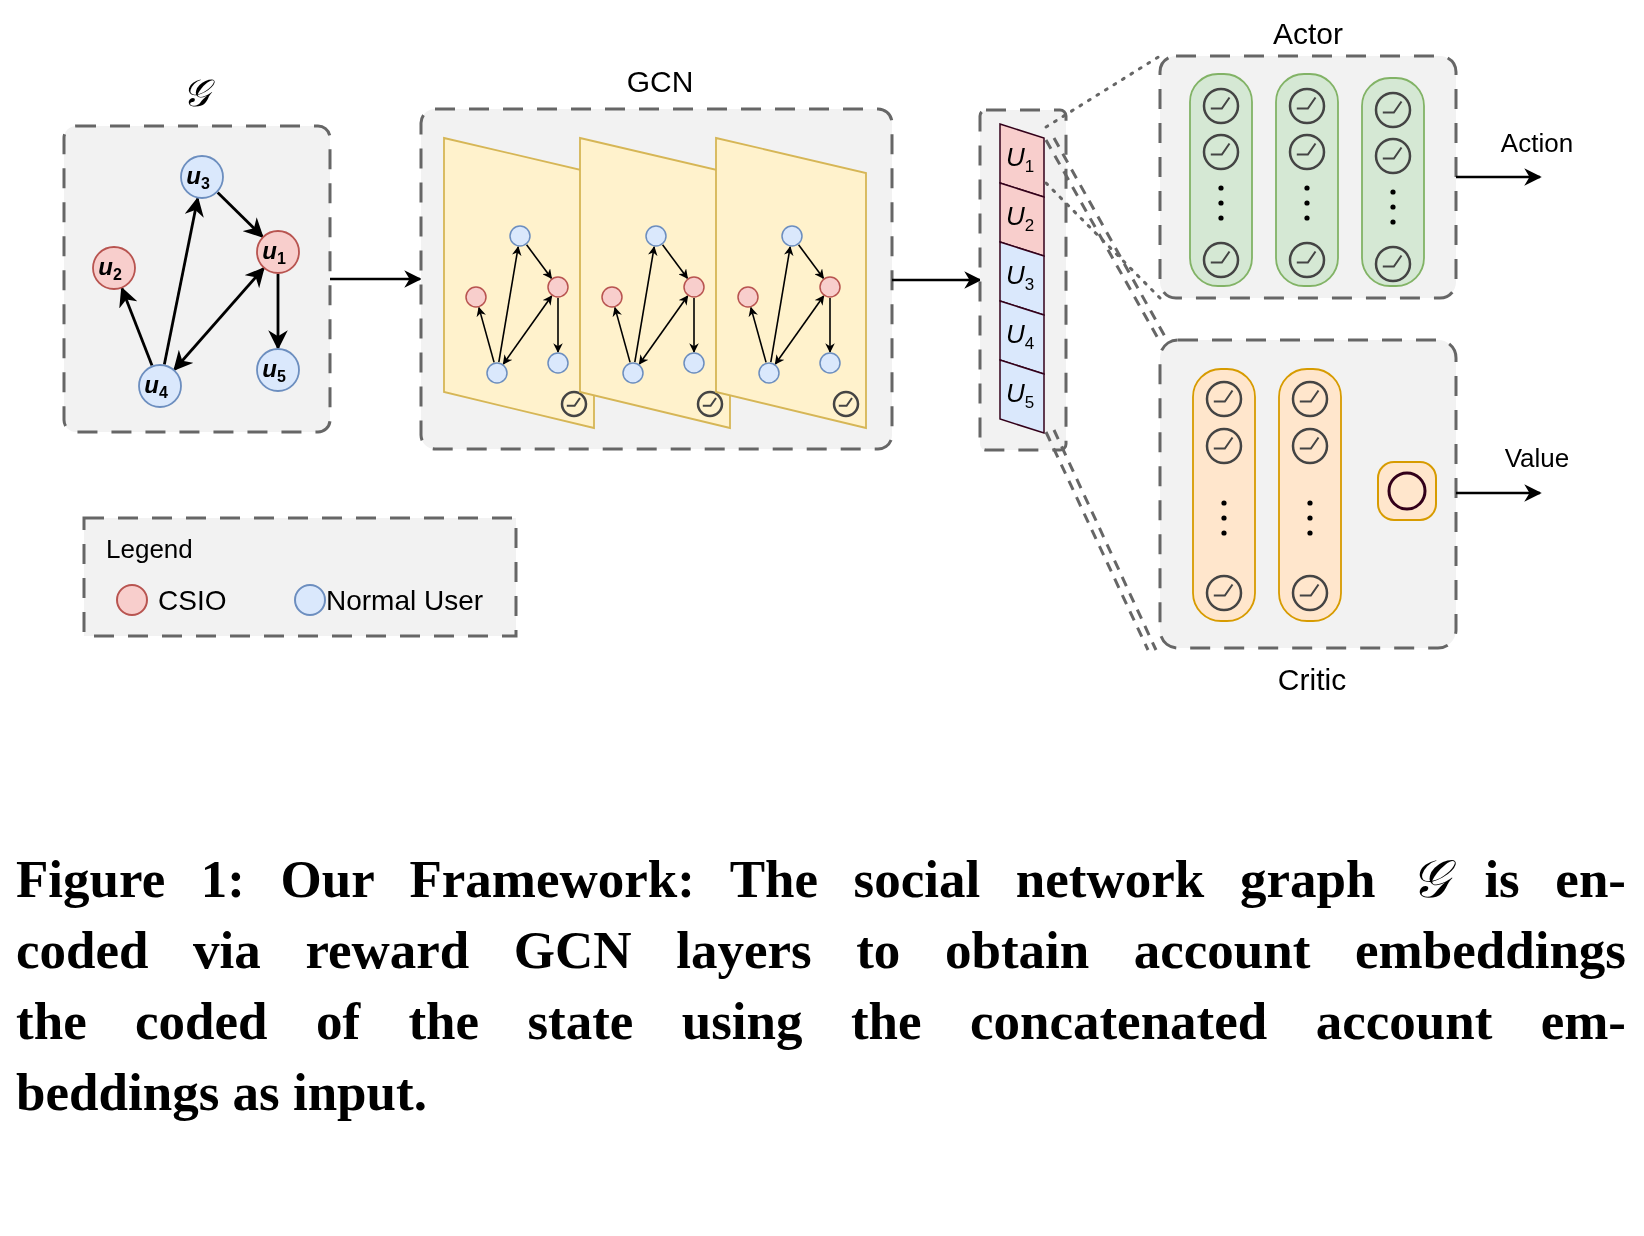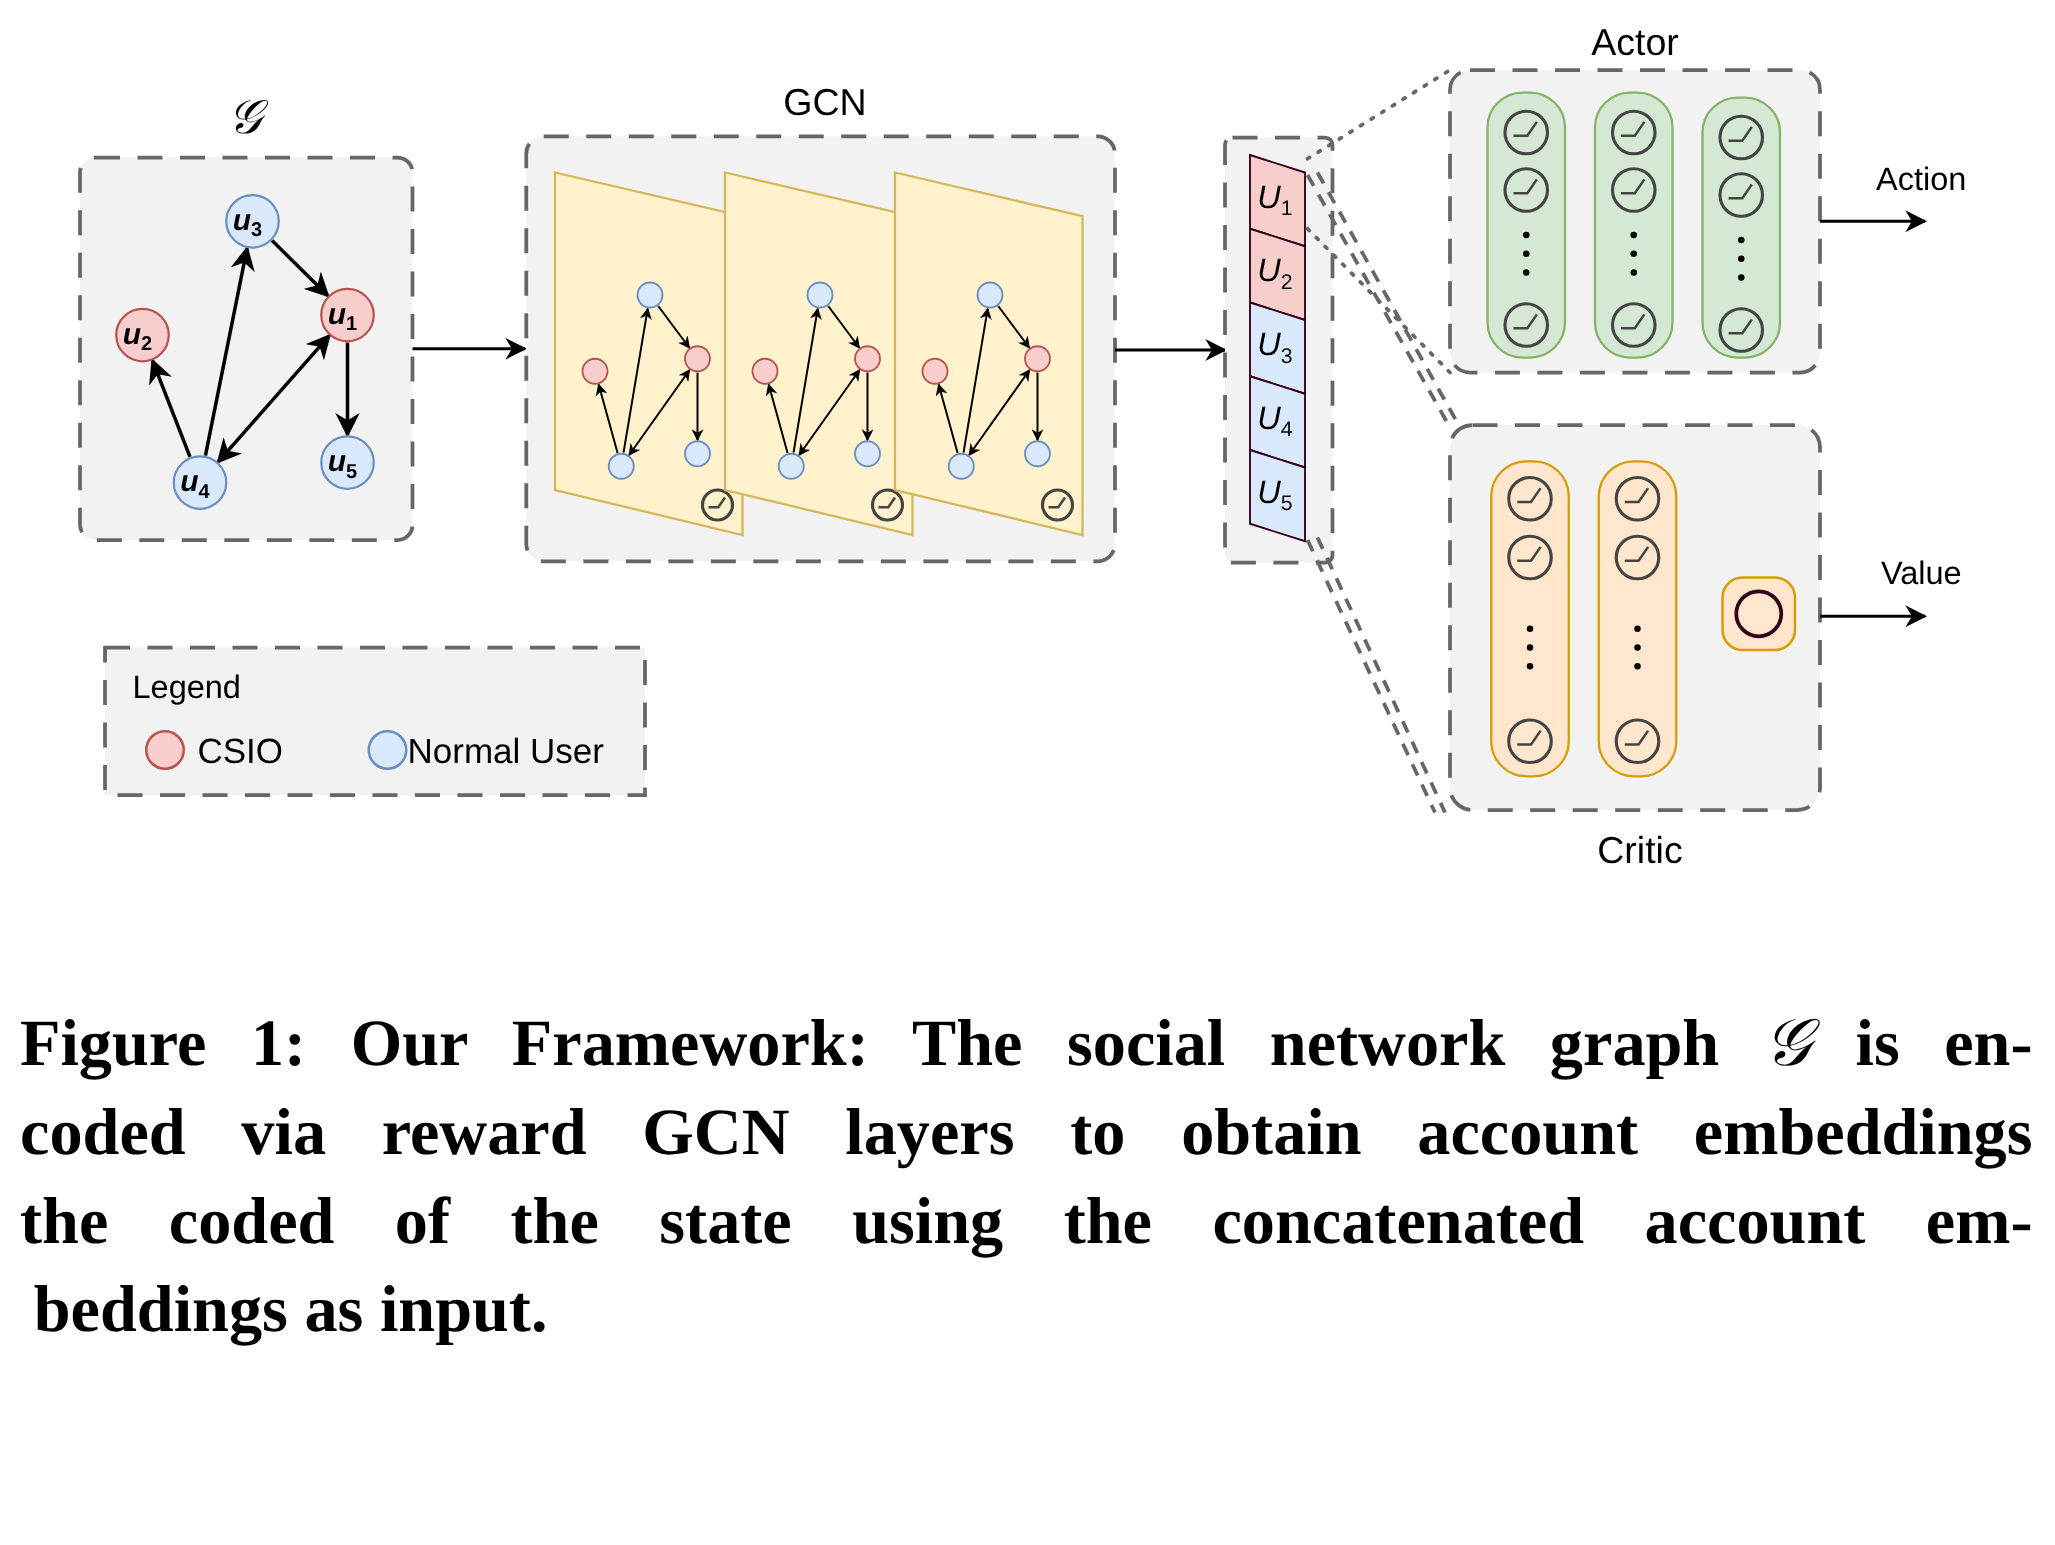--- a/index.html
+++ b/index.html
@@ -1,27 +1,27 @@
 <!DOCTYPE html>
 <html><head>
 <meta charset="utf-8">
 <style>
   html, body { margin: 0; padding: 0; background: #ffffff; }
   body { width: 1644px; height: 1236px; position: relative; overflow: hidden; }
   #figure { position: absolute; left: 0; top: 0; width: 1644px; height: 720px; }
   #figure text { font-family: "Liberation Sans", sans-serif; }
   .math { font-family: "DejaVu Serif", serif; font-style: italic; }
   #caption {
-    position: absolute; left: 16px; top: 800px; width: 1610px;
+    position: absolute; left: 16px; top: 844px; width: 1610px;
     font-family: "Liberation Serif", serif; font-weight: bold;
     font-size: 53px; line-height: 71px; color: #000;
     text-align: justify;
   }
   #caption .line { display: block; text-align: justify; text-align-last: justify; white-space: nowrap; }
-  #caption .line.last { text-align-last: left; margin-left: 11px; }
+  #caption .line.last { text-align-last: left; }
   #caption i { font-weight: normal; font-family: "Liberation Serif", serif; }
   #caption sub, #caption sup { font-size: 36px; line-height: 0; }
 </style>
 </head>
 <body>
 
 <svg id="figure" viewBox="0 0 1644 720" xmlns="http://www.w3.org/2000/svg">
   <defs>
     <marker id="arr" viewBox="0 0 10 10" refX="9" refY="5" markerWidth="7" markerHeight="7" orient="auto-start-reverse">
       <path d="M0,0 L10,5 L0,10 L3,5 z" fill="#000"></path>

